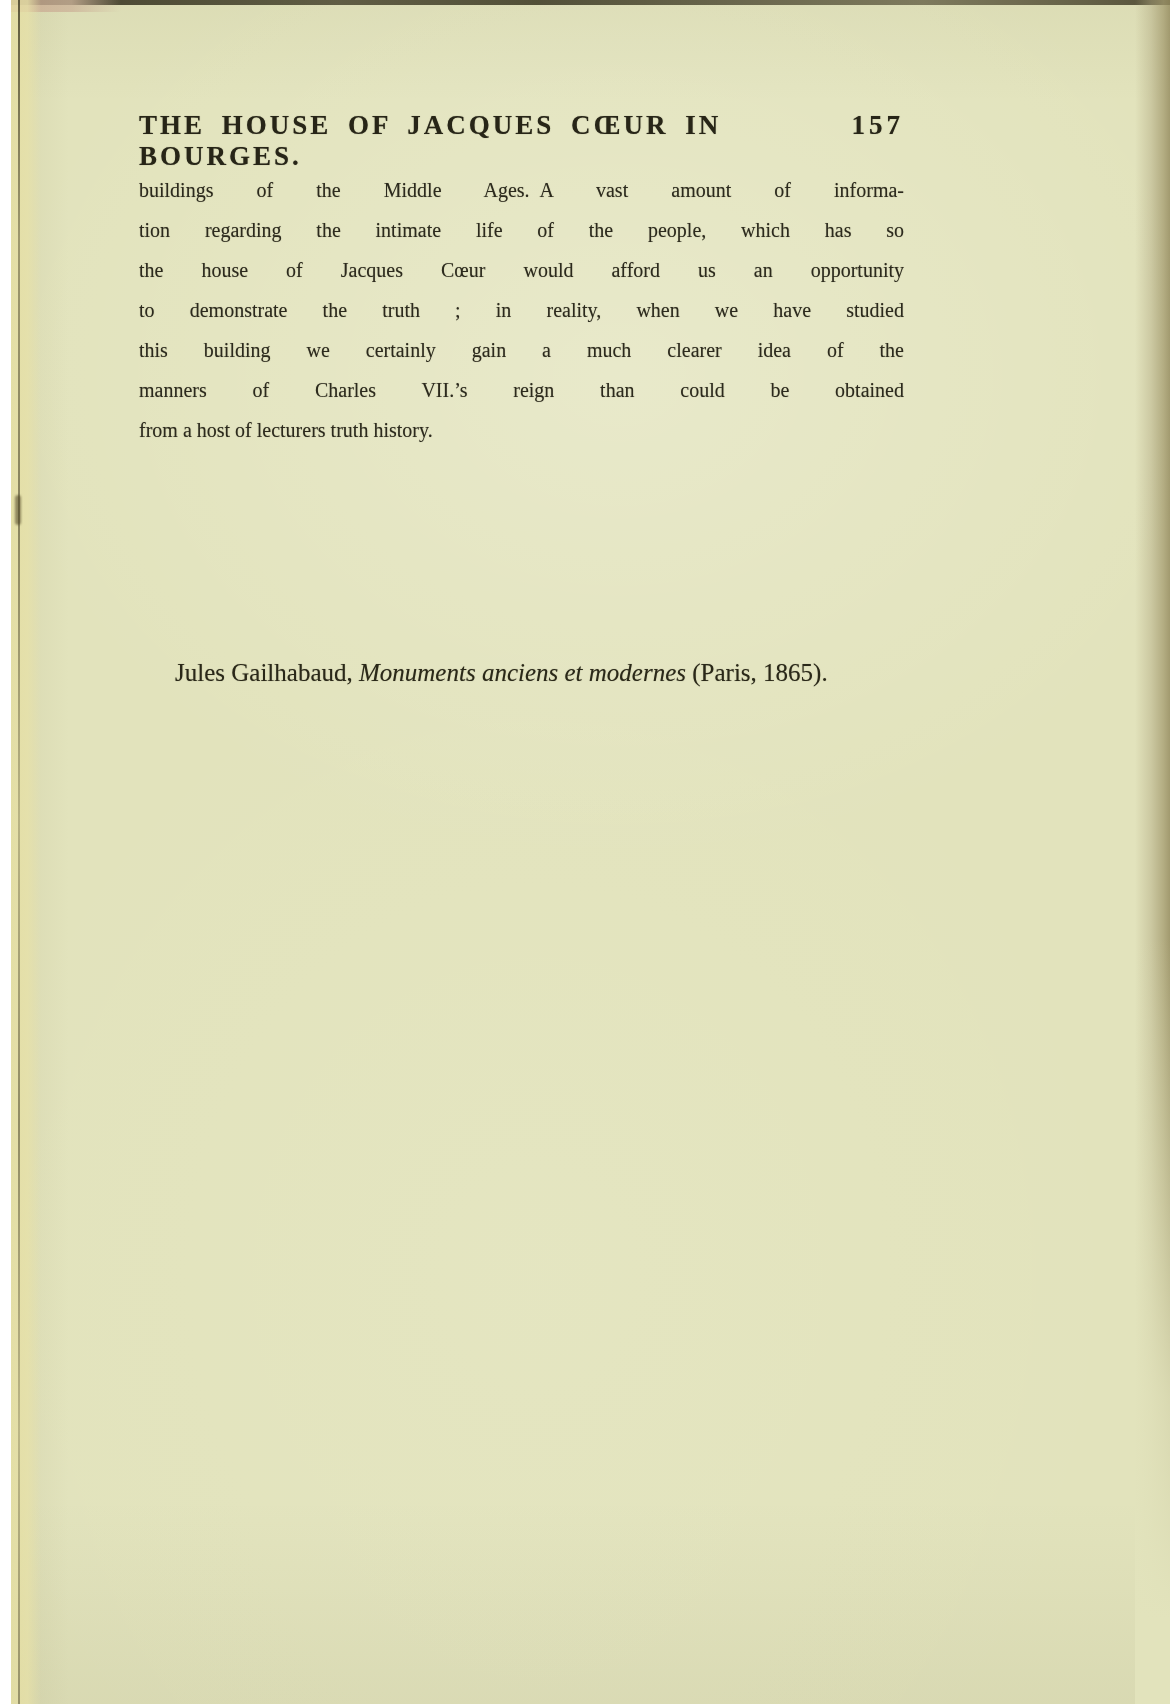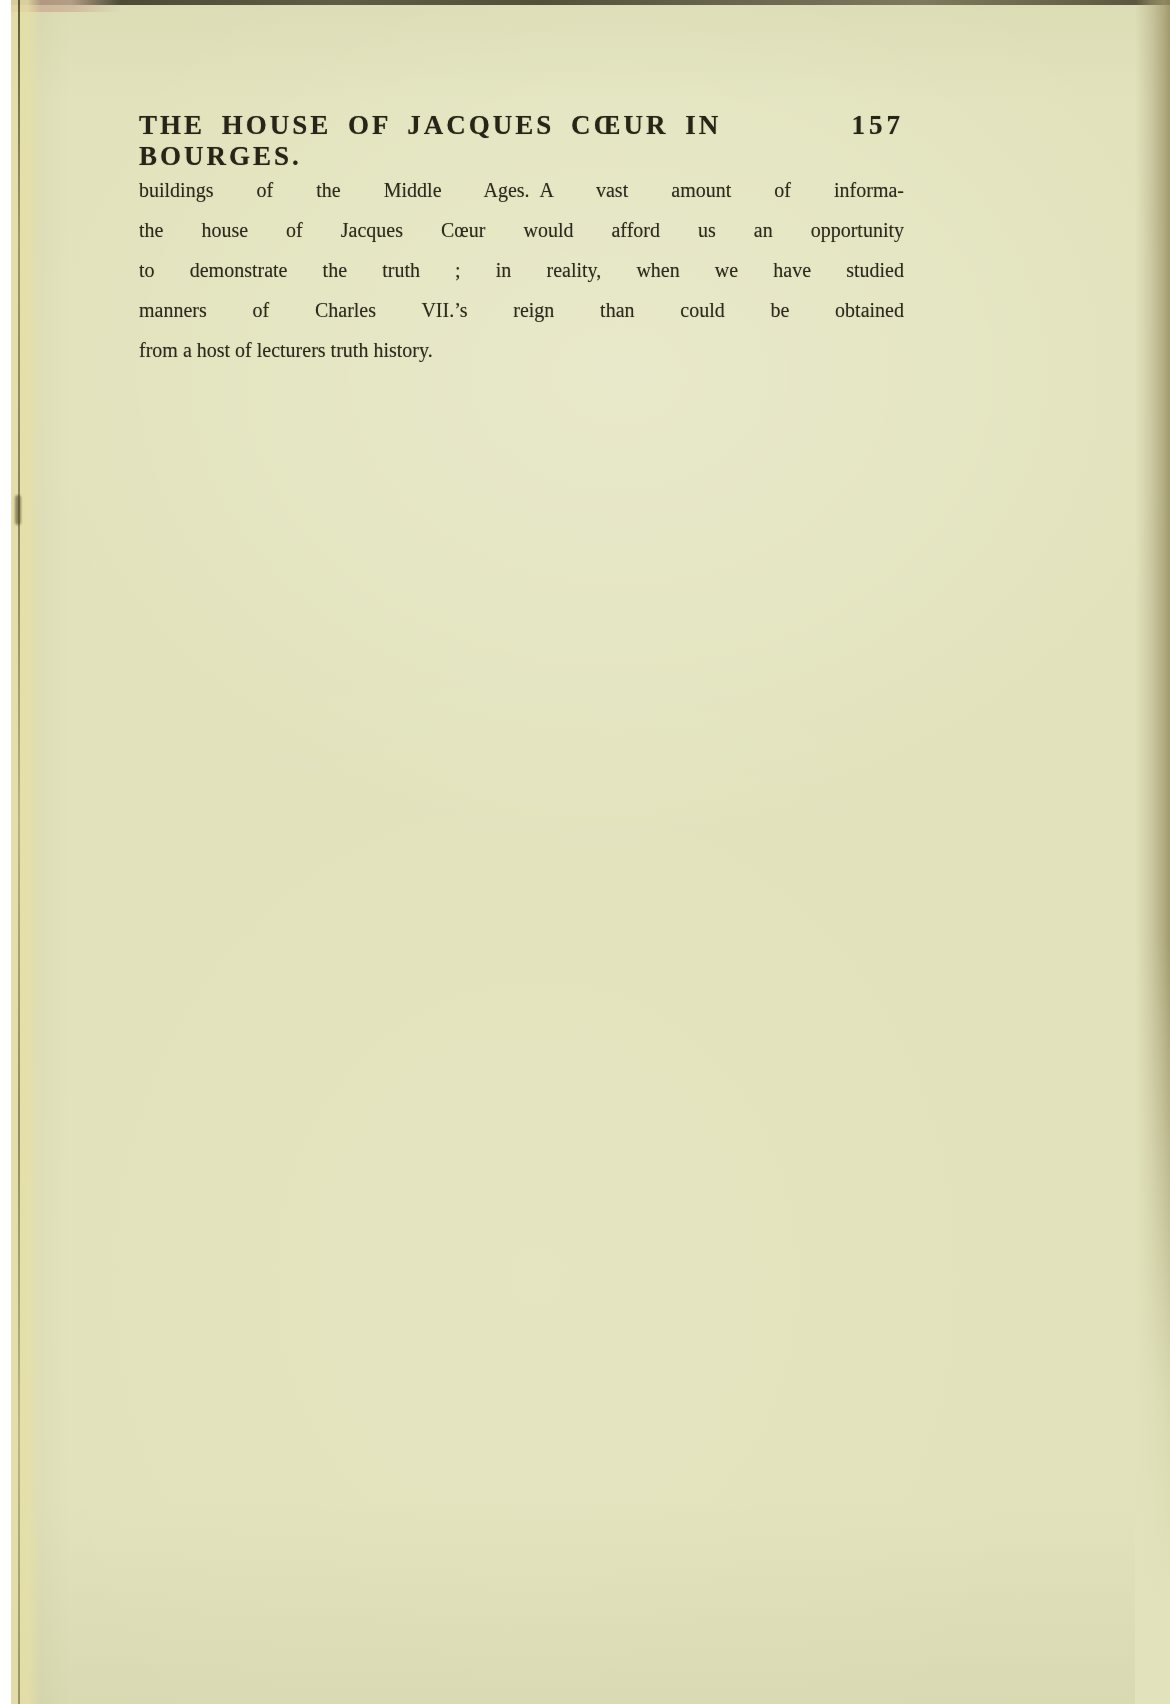--- a/index.html
+++ b/index.html
@@ -149,20 +149,25 @@
   <div class="left-edge-blob"></div>
   <div class="right-edge-band"></div>
 
   <div class="text-column running-header">
     <span class="title">THE HOUSE OF JACQUES CŒUR IN BOURGES.</span>
     <span class="pagenum">157</span>
   </div>
 
   <div class="text-column body-paragraph">
     <div class="line">buildings of the Middle Ages. A vast amount of informa-</div>
+    <div class="line">tion regarding the intimate life of the people, which has so</div>
     <div class="line">the house of Jacques Cœur would afford us an opportunity</div>
     <div class="line">to demonstrate the truth ; in reality, when we have studied</div>
+    <div class="line">this building we certainly gain a much clearer idea of the</div>
     <div class="line">manners of Charles VII.’s reign than could be obtained</div>
     <div class="line last">from a host of lecturers truth history.</div>
   </div>
 
+  <div class="text-column citation-line">
+    <span>Jules Gailhabaud, </span><span class="work-title">Monuments anciens et modernes</span><span> (Paris, 1865).</span>
+  </div>
 
 </div>
 
 </body></html>

